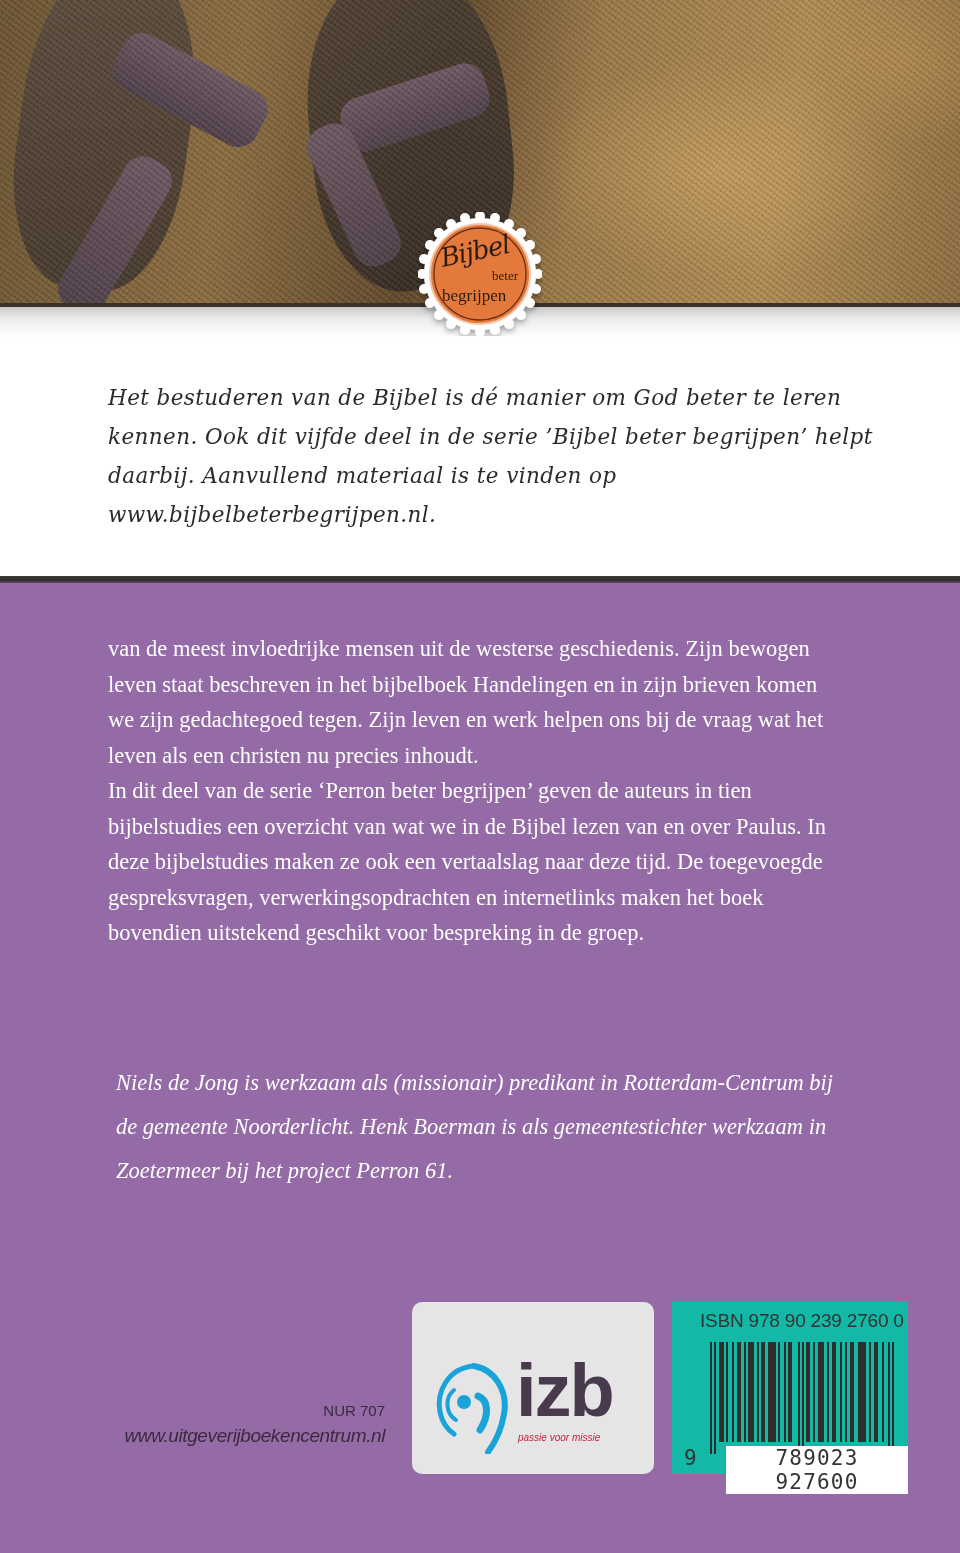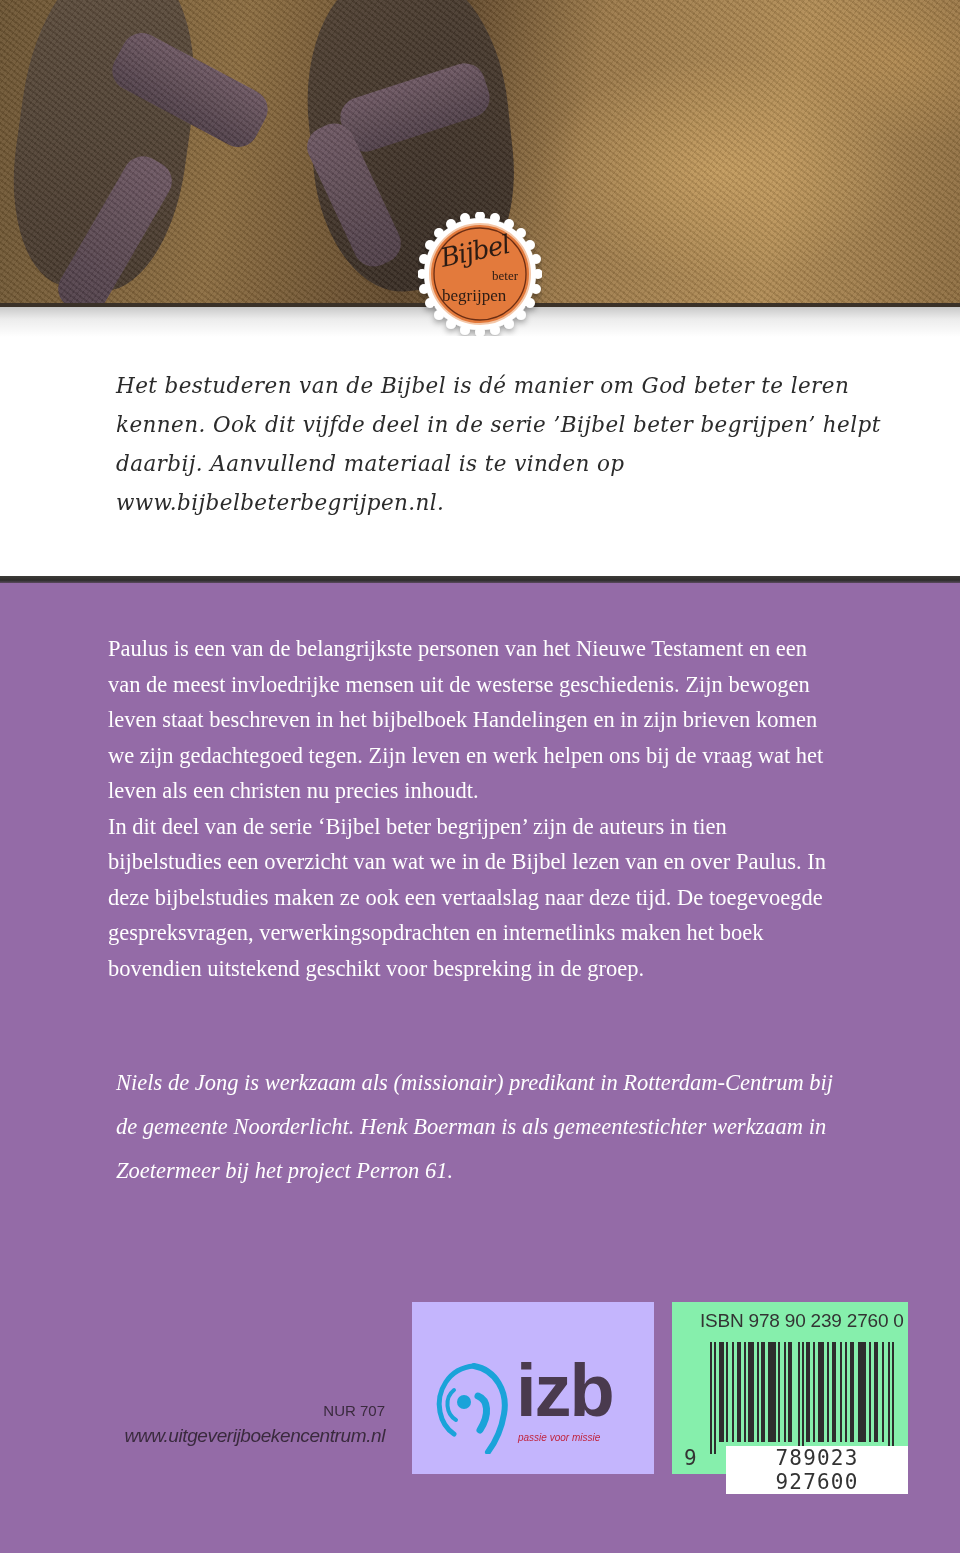--- a/index.html
+++ b/index.html
@@ -26,44 +26,44 @@
 
   
   .badge { position: absolute; left: 418px; top: 212px; width: 124px; height: 124px; z-index: 5; }
   .badge svg { width: 124px; height: 124px; display: block; }
   .badge-text { position: absolute; left: 0; top: 0; width: 124px; height: 124px; text-align: center; color: #2c1c14; }
   .badge-script { position: absolute; left: 22px; top: 24px; font-family: "DejaVu Serif", serif; font-style: italic; font-size: 26px; letter-spacing: -1px; transform: rotate(-12deg); }
   .badge-beter { position: absolute; right: 24px; top: 56px; font-family: "Liberation Serif", serif; font-size: 13px; }
   .badge-begrijpen { position: absolute; left: 24px; top: 74px; font-family: "Liberation Serif", serif; font-size: 17px; }
 
   
-  .intro { position: absolute; left: 108px; top: 366px; width: 800px; font-family: "DejaVu Serif", serif; font-style: italic; font-size: 21.5px; line-height: 39px; color: #2b2b2b; letter-spacing: 0.4px; margin-left: 8px; }
+  .intro { position: absolute; left: 108px; top: 378px; width: 800px; font-family: "DejaVu Serif", serif; font-style: italic; font-size: 21.5px; line-height: 39px; color: #2b2b2b; letter-spacing: 0.4px; }
   .intro p { margin: 0; }
 
   
   .divider { position: absolute; left: 0; top: 576px; width: 960px; height: 7px; background: linear-gradient(180deg, #3c3b38 0%, #2f2d2c 60%, #5a4a5e 100%); }
 
   
   .purple { position: absolute; left: 0; top: 583px; width: 960px; height: 970px; background: #946ba7; }
   .blurb { position: absolute; left: 108px; top: 631px; width: 810px; font-family: "Liberation Serif", serif; font-size: 22.5px; line-height: 35.5px; color: #ffffff; }
   .blurb p { margin: 0; }
   .authors { position: absolute; left: 108px; top: 1057px; width: 810px; font-family: "Liberation Serif", serif; font-style: italic; font-size: 22.5px; line-height: 36px; color: #ffffff; }
   .authors p { margin: 8px; }
 
   .publisher { position: absolute; right: 575px; top: 1398px; text-align: right; font-family: "Liberation Sans", sans-serif; color: #3a2a3e; }
   .nur { font-size: 15px; line-height: 25px; }
   .site { font-size: 19px; line-height: 25px; letter-spacing: -0.4px; font-style: italic; }
 
   
-  .izb-box { position: absolute; left: 412px; top: 1302px; width: 242px; height: 172px; background: #c4b5fd; }
+  .izb-box { position: absolute; left: 412px; top: 1302px; width: 242px; height: 172px; background: #e5e5e5; border-radius: 10px; }
   .izb-mark { position: absolute; left: 22px; top: 60px; width: 80px; height: 92px; }
   .izb-word { position: absolute; left: 104px; top: 52px; font-family: "Liberation Sans", sans-serif; font-weight: bold; font-size: 74px; line-height: 74px; color: #4a3a4e; letter-spacing: -2px; }
   .izb-tag { position: absolute; left: 106px; top: 130px; font-family: "Liberation Sans", sans-serif; font-style: italic; font-size: 10px; color: #c0243e; }
 
-  .isbn-box { position: absolute; left: 672px; top: 1302px; width: 236px; height: 172px; background: #86efac; }
+  .isbn-box { position: absolute; left: 672px; top: 1302px; width: 236px; height: 172px; background: #14b8a6; }
   .isbn-text { position: absolute; left: 28px; top: 8px; font-family: "Liberation Sans", sans-serif; font-size: 19px; color: #333; letter-spacing: -0.2px; }
   .barcode { position: absolute; left: 38px; top: 40px; width: 184px; height: 112px; }
   .barcode-first { position: absolute; left: 12px; top: 144px; font-family: "DejaVu Sans Mono", monospace; font-size: 21px; color: #333; }
   .barcode-digits { position: absolute; left: 54px; top: 144px; font-family: "DejaVu Sans Mono", monospace; font-size: 21px; color: #333; letter-spacing: 1.2px; background: #fff; padding: 0 2px; line-height: 24px; text-align: center; }
 </style>
 </head>
 <body>
 
 <div class="photo">
   <div class="sole" style="left:20px;top:-40px;width:170px;height:330px;transform:rotate(8deg);"></div>
@@ -127,26 +127,25 @@
   <p>kennen. Ook dit vijfde deel in de serie ’Bijbel beter begrijpen’ helpt</p>
   <p>daarbij. Aanvullend materiaal is te vinden op</p>
   <p>www.bijbelbeterbegrijpen.nl.</p>
 </div>
 
 <div class="divider"></div>
 
 <div class="purple"></div>
 
 <div class="blurb">
-  <p>Paulus is een van de belangrijkste personen van het Nieuwe Testament en een</p>
   <p>van de meest invloedrijke mensen uit de westerse geschiedenis. Zijn bewogen</p>
   <p>leven staat beschreven in het bijbelboek Handelingen en in zijn brieven komen</p>
   <p>we zijn gedachtegoed tegen. Zijn leven en werk helpen ons bij de vraag wat het</p>
   <p>leven als een christen nu precies inhoudt.</p>
-  <p>In dit deel van de serie ‘Bijbel beter begrijpen’ zijn de auteurs in tien</p>
+  <p>In dit deel van de serie ‘Perron beter begrijpen’ geven de auteurs in tien</p>
   <p>bijbelstudies een overzicht van wat we in de Bijbel lezen van en over Paulus. In</p>
   <p>deze bijbelstudies maken ze ook een vertaalslag naar deze tijd. De toegevoegde</p>
   <p>gespreksvragen, verwerkingsopdrachten en internetlinks maken het boek</p>
   <p>bovendien uitstekend geschikt voor bespreking in de groep.</p>
 </div>
 
 <div class="authors">
   <p>Niels de Jong is werkzaam als (missionair) predikant in Rotterdam-Centrum bij</p>
   <p>de gemeente Noorderlicht. Henk Boerman is als gemeentestichter werkzaam in</p>
   <p>Zoetermeer bij het project Perron 61.</p>

